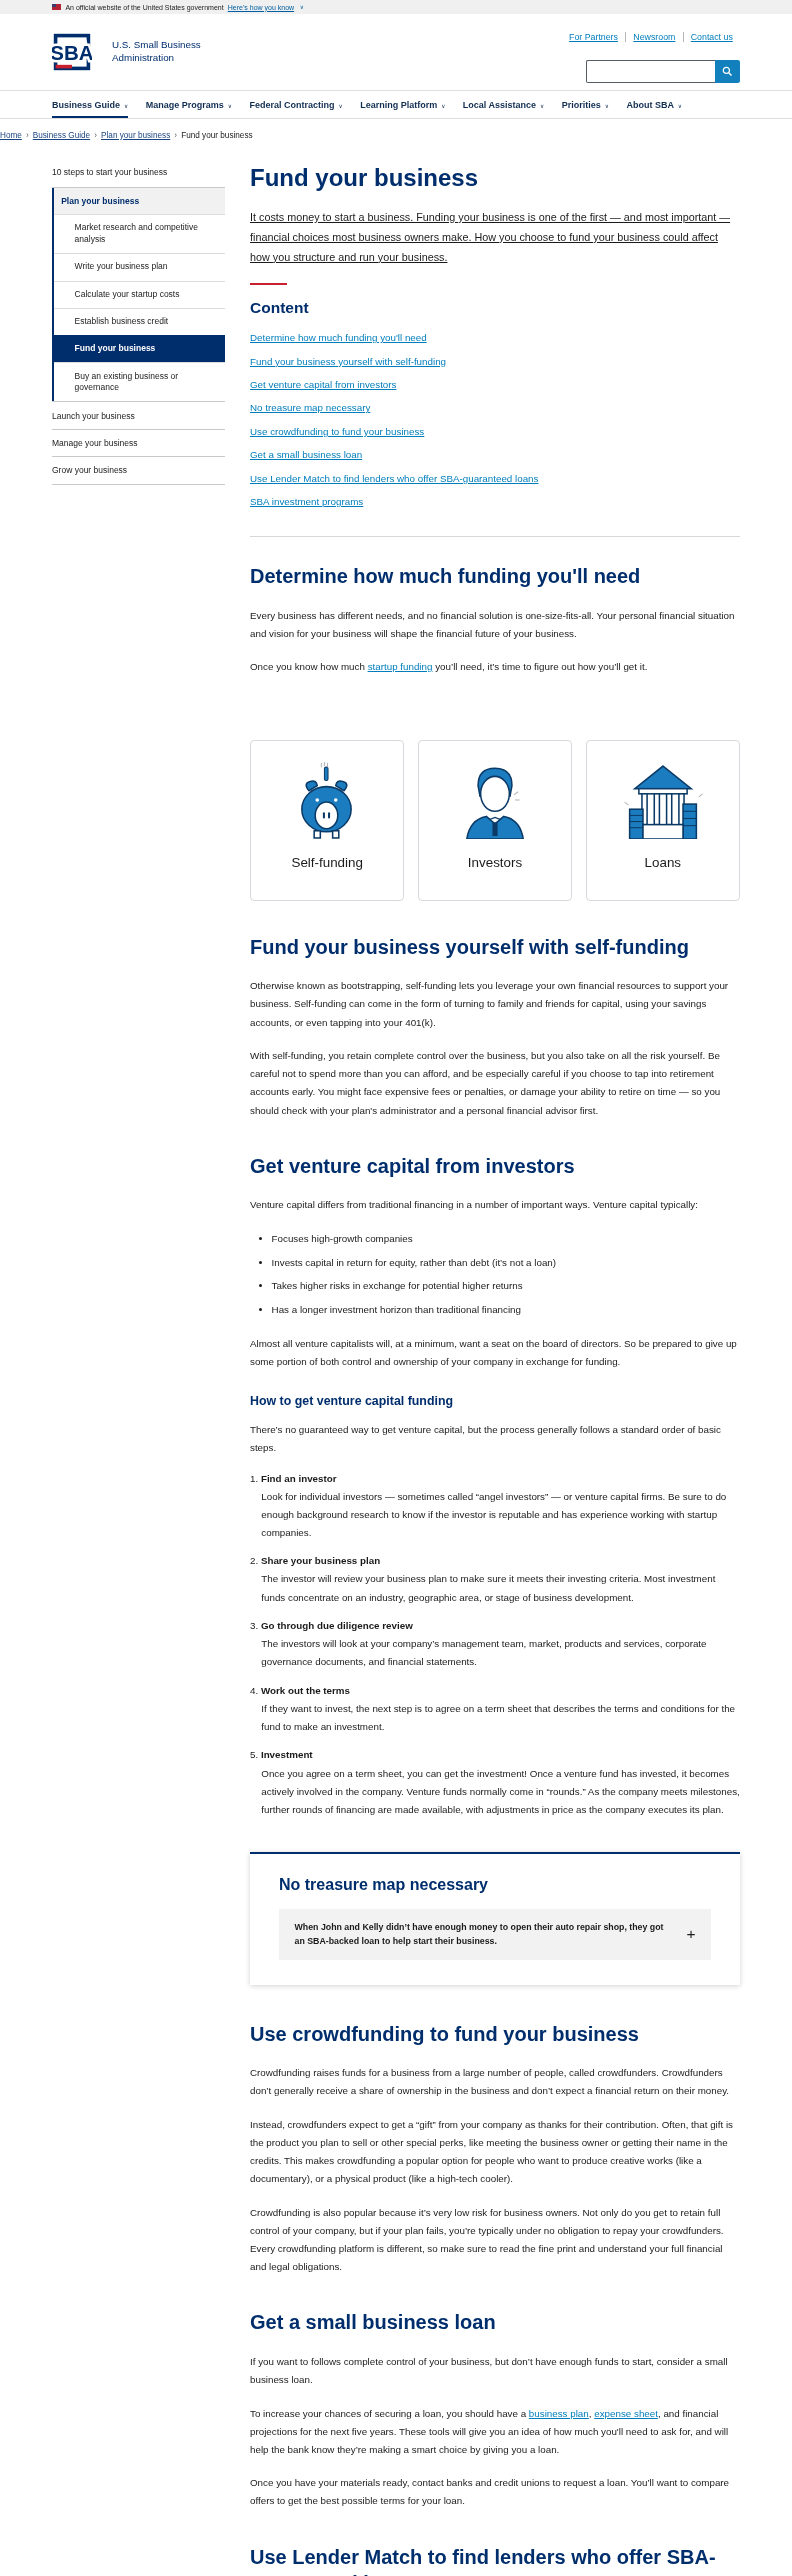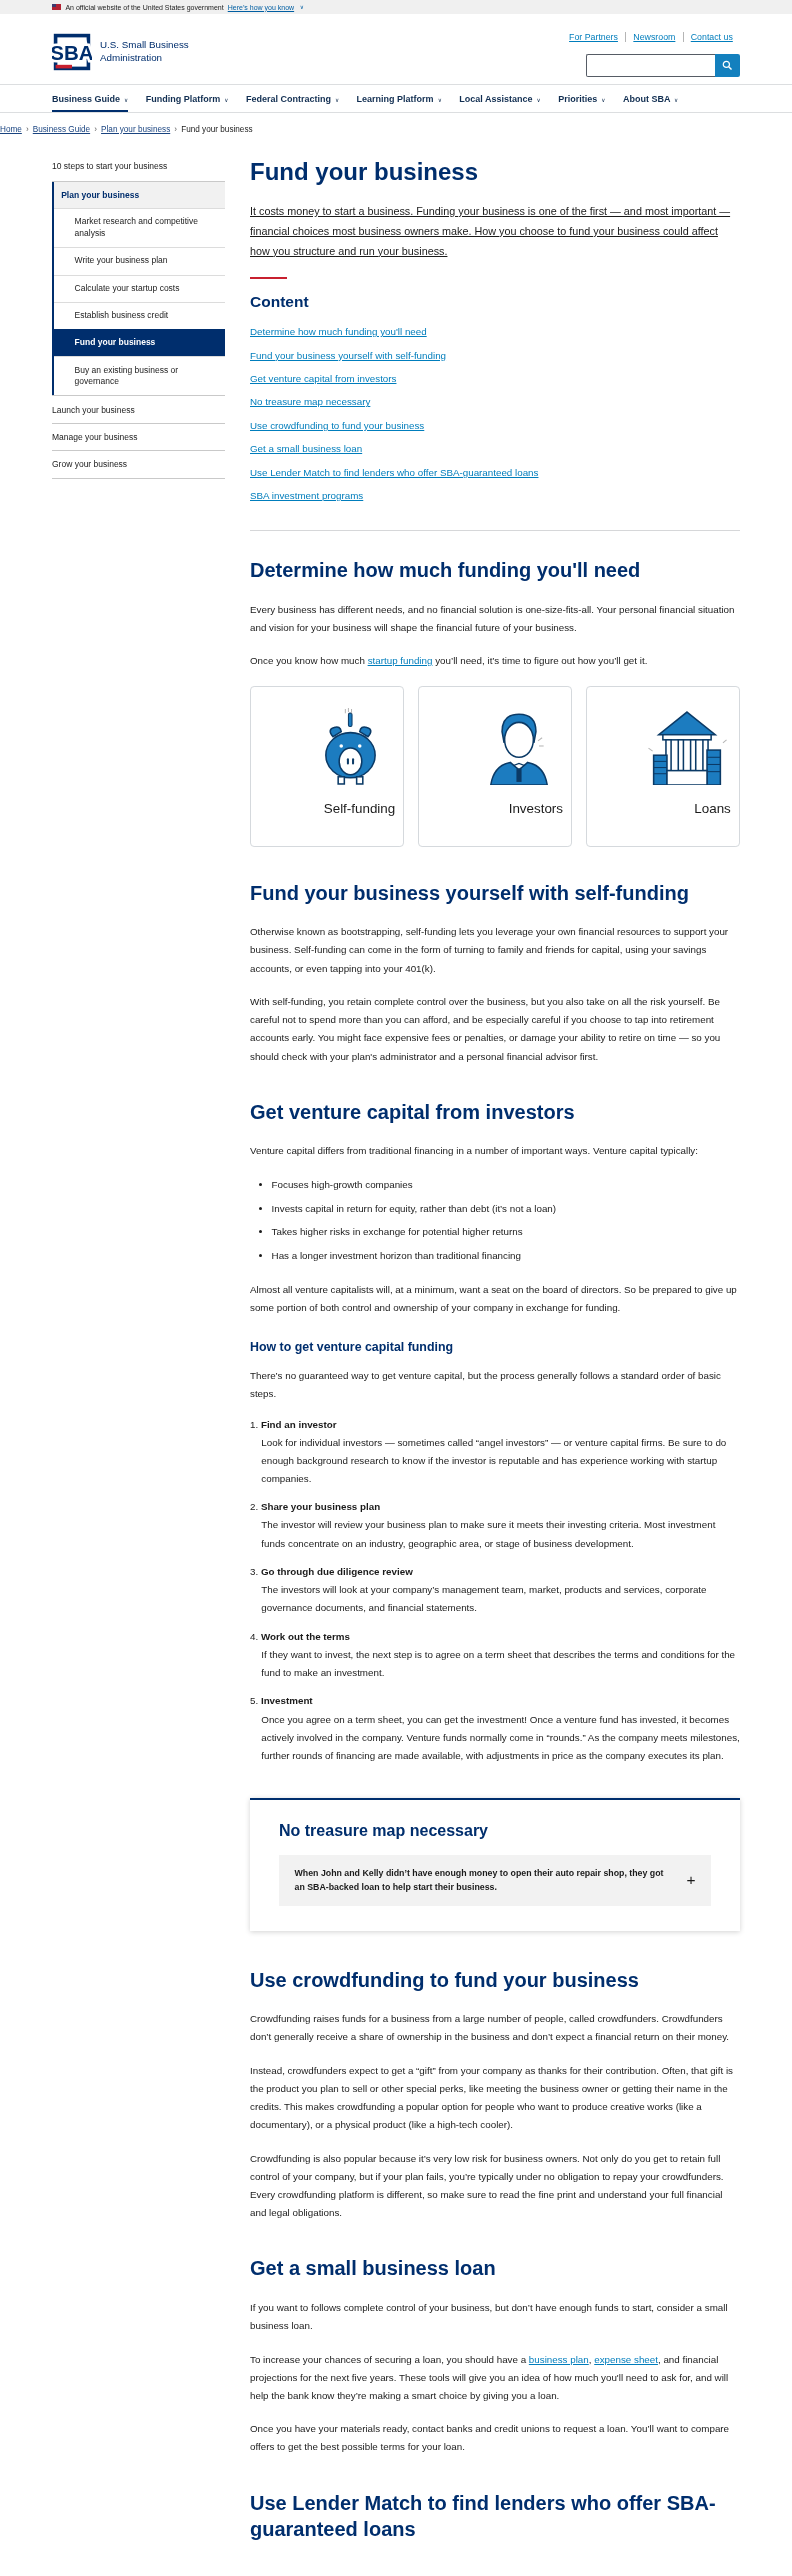--- a/index.html
+++ b/index.html
@@ -21,23 +21,23 @@
   .flag-icon { width:9.3px; height:5.7px; display:inline-block;
     background:linear-gradient(#b22234 0 9%, #fff 9% 18%, #b22234 18% 27%, #fff 27% 36%, #b22234 36% 45%, #fff 45% 54%, #b22234 54% 63%, #fff 63% 72%, #b22234 72% 81%, #fff 81% 90%, #b22234 90% 100%);
     position:relative; }
   .flag-icon::after{ content:""; position:absolute; left:0; top:0; width:4.1px; height:3.1px; background:#3c3b6e; }
   .banner-link { color:#005ea2; font-size:7px; }
   .chev { font-size:5.7px; margin-left:1.5px; color:#005ea2; }
 
   
   .site-header { padding:17.5px 0 7.2px; }
   .site-header .container { display:flex; justify-content:space-between; align-items:flex-start; }
-  .logo-block { display:flex; align-items:center; gap:8px; }
+  .logo-block { display:flex; align-items:center; gap:20px; }
   .org-name { font-size:9.8px; color:#002e6d; line-height:1.25; font-weight:400; }
-  .header-right { display:flex; flex-direction:column; align-items:flex-end; gap:12px; }
+  .header-right { display:flex; flex-direction:column; align-items:flex-end; gap:18px; }
   .utility-links { display:flex; align-items:center; }
   .utility-links a { color:#007dbc; font-size:8.8px; padding:0 7.2px; }
   .utility-links a + a { border-left:0.5px solid #b5b5b5; }
   .search-box { display:flex; }
   .search-input { width:129px; height:23px; border:0.5px solid #565c65; border-right:none; padding:0 5.2px; font-size:8.8px; border-radius:2.1px 0 0 2.1px; }
   .search-btn { width:25px; height:23px; background:#1380be; border:none; cursor:pointer; border-radius:0 2.1px 2.1px 0; display:flex; align-items:center; justify-content:center; }
 
   
   .main-nav { border-top:0.5px solid #dcdee0; border-bottom:0.5px solid #dcdee0; }
   .main-nav .container { display:flex; gap:17.5px; }
@@ -71,21 +71,21 @@
   .toc-list li { margin:0 0 12.4px; }
   .toc-list a { color:#007dbc; font-size:9.8px; }
   .gray-hr { border:none; border-top:0.5px solid #d6d7d9; margin:0 0 26px; }
   h2.section-h { font-size:20px; color:#002e6d; font-weight:700; margin:0 0 17.5px; line-height:1.3; }
   h3.sub-h { font-size:12.4px; color:#002e6d; font-weight:700; margin:23px 0 12.4px; }
   .main p { line-height:1.85; margin:0 0 15.5px; }
   .section { margin-bottom:33px; }
 
   
   .card-row { display:flex; gap:13.4px; margin:8.2px 0 5.2px; }
-  .fund-card { flex:1; border:0.5px solid #d5d9dd; border-radius:4.1px; text-align:right; padding:21.6px 8.2px 30px; }
+  .fund-card { flex:1; border:0.5px solid #d5d9dd; border-radius:4.1px; text-align:center; padding:21.6px 8.2px 30px;margin-top:48px; }
   .fund-card .card-label { font-size:13.4px; color:#1b1b1b; margin-top:13.4px; }
 
   
   ul.vc-list { margin:0 0 15.5px; padding-left:21.6px; }
   ul.vc-list li { line-height:1.9; margin-bottom:5.2px; }
 
   
   .steps { margin:3.1px 0 5.2px; }
   .step { margin-bottom:13.4px; }
   .step-title { font-weight:700; }
@@ -138,21 +138,21 @@
           </svg>
         </button>
       </div>
     </div>
   </div>
 </header>
 
 <nav class="main-nav">
   <div class="container">
     <div class="nav-item active"><span>Business Guide</span> <span class="chev">∨</span></div>
-    <div class="nav-item"><span>Funding Platform</span> <span class="chev">∨</span></div>
+    <div class="nav-item"><span>Manage Programs</span> <span class="chev">∨</span></div>
     <div class="nav-item"><span>Federal Contracting</span> <span class="chev">∨</span></div>
     <div class="nav-item"><span>Learning Platform</span> <span class="chev">∨</span></div>
     <div class="nav-item"><span>Local Assistance</span> <span class="chev">∨</span></div>
     <div class="nav-item"><span>Priorities</span> <span class="chev">∨</span></div>
     <div class="nav-item"><span>About SBA</span> <span class="chev">∨</span></div>
   </div>
 </nav>
 
 <div class="breadcrumb container">
   <a href="#">Home</a><span class="crumb-sep">›</span><a href="#">Business Guide</a><span class="crumb-sep">›</span><a href="#">Plan your business</a><span class="crumb-sep">›</span><span>Fund your business</span>

